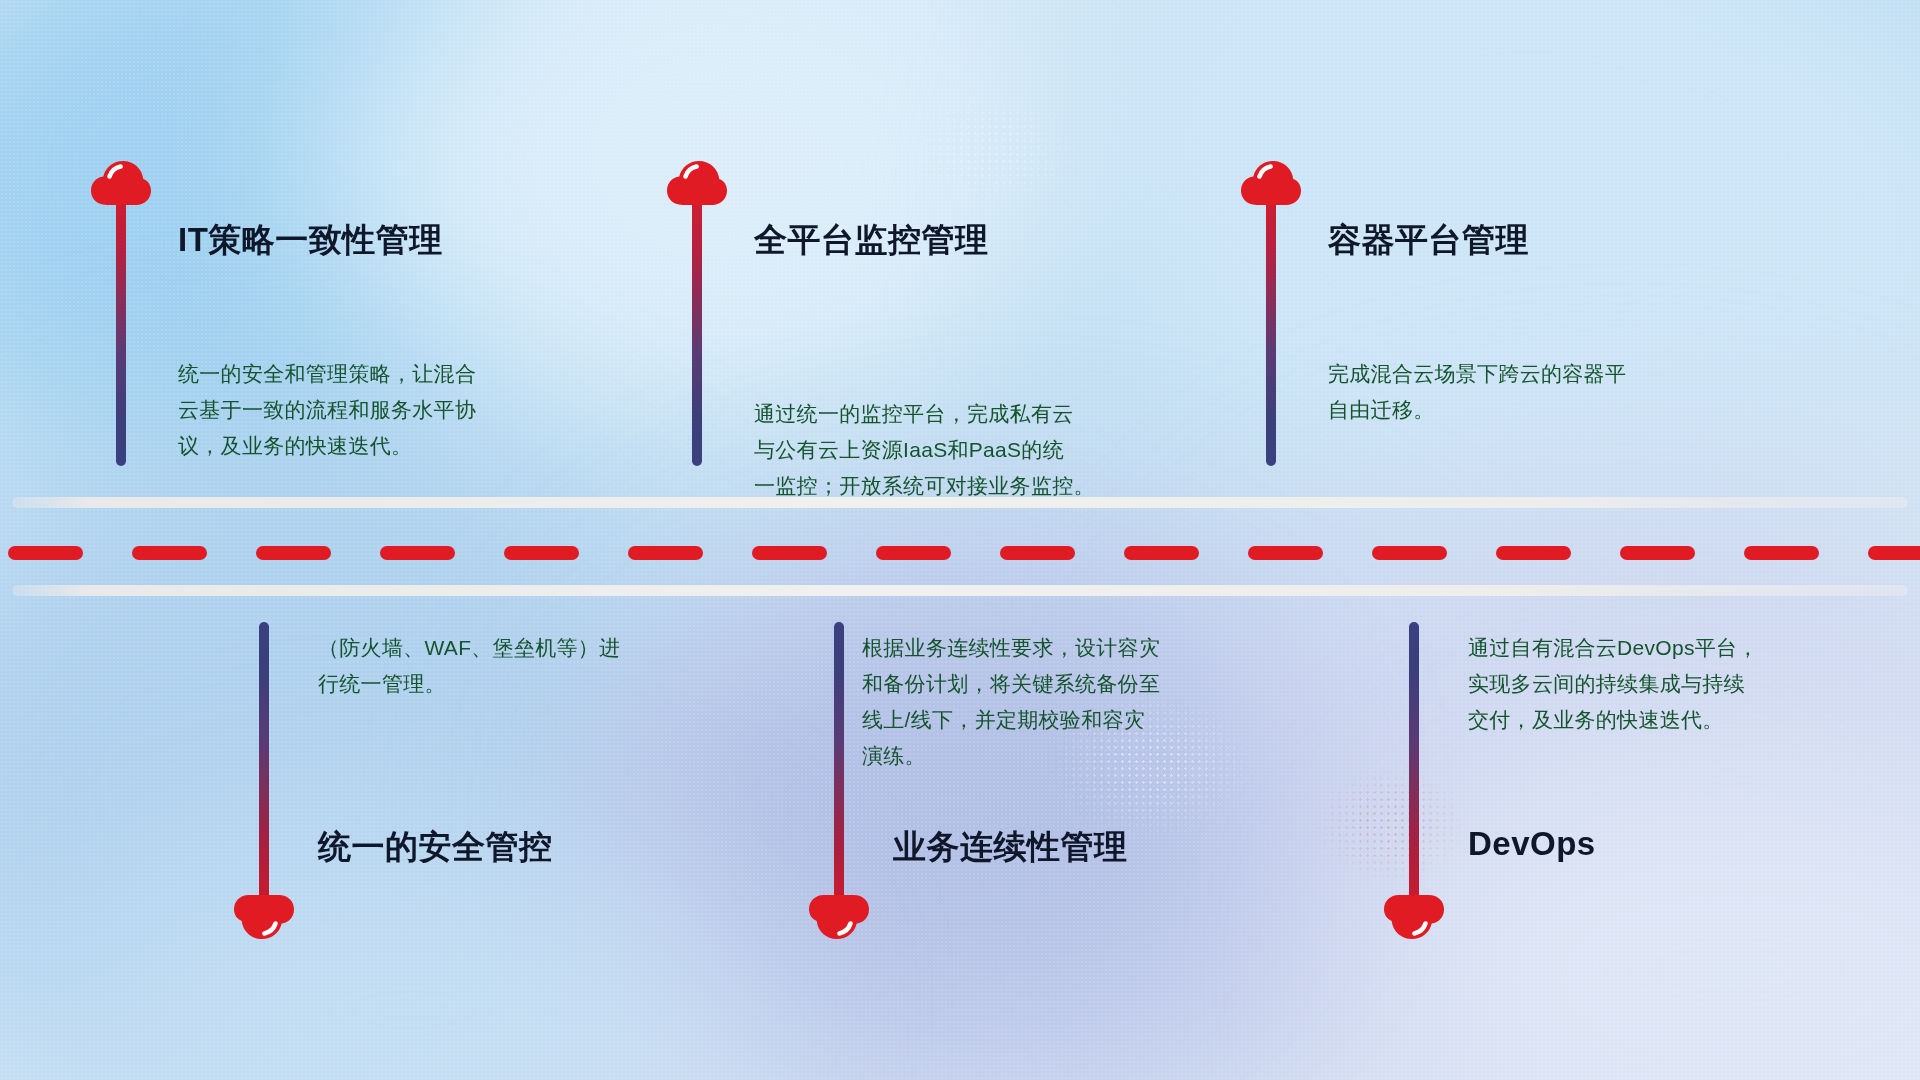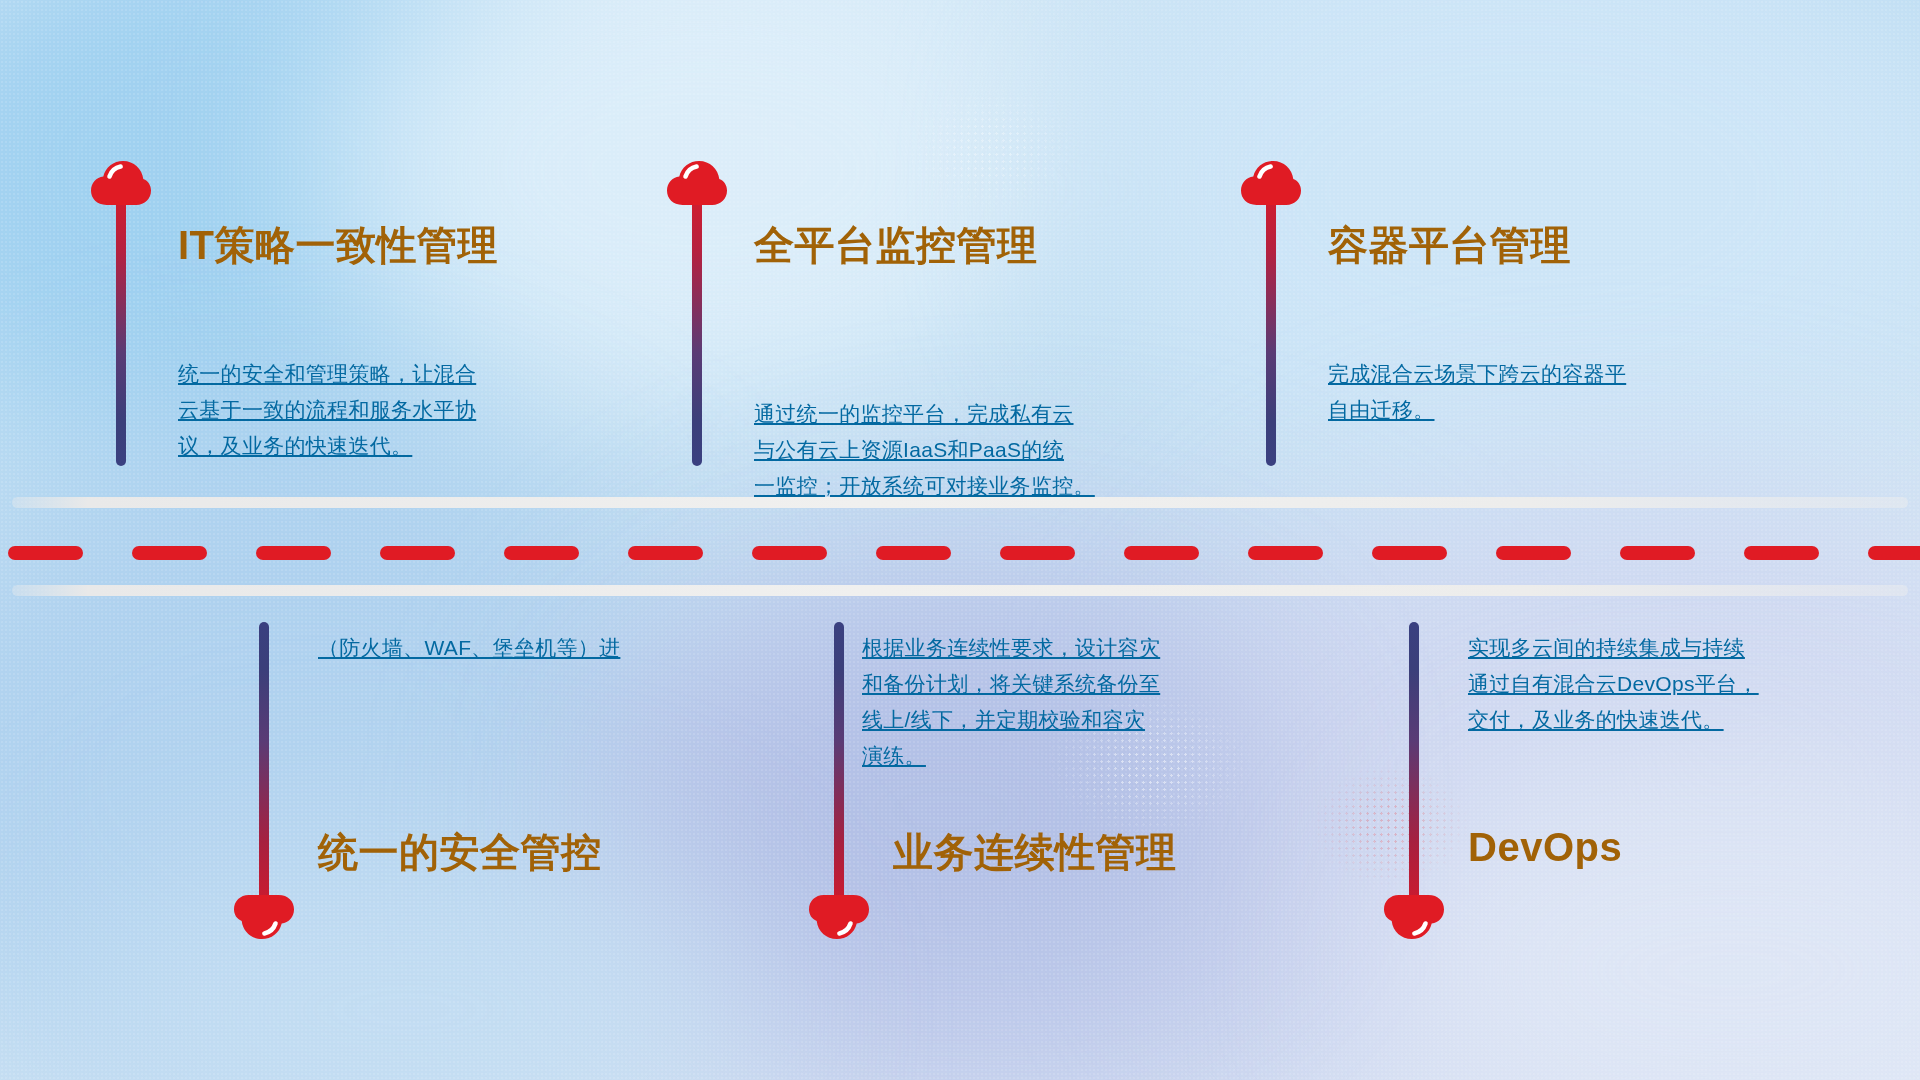--- a/index.html
+++ b/index.html
@@ -61,25 +61,25 @@
   .item{position:absolute;}
 
   .pin{position:absolute;width:10px;border-radius:5px;}
   .pin-top{background:linear-gradient(180deg,#e01b24 0%,#b52140 28%,#5a3b75 62%,#3b3f7a 85%,#3a4080 100%);}
   .pin-bottom{background:linear-gradient(180deg,#3a4080 0%,#3b3f7a 16%,#5a3b75 40%,#a7203f 74%,#d6192a 100%);}
 
   .cloud{position:absolute;width:62px;height:46px;}
 
   .title{
     position:absolute;white-space:nowrap;
-    font-size:40px;font-weight:700;color:#a16207;letter-spacing:.5px;
+    font-size:33px;font-weight:700;color:#0f172a;letter-spacing:.5px;
   }
   .desc{
     position:absolute;
-    font-size:21px;line-height:36px;color:#0369a1;letter-spacing:.3px;text-decoration:underline;
+    font-size:21px;line-height:36px;color:#14532d;letter-spacing:.3px;
   }
   .desc span{display:block;white-space:nowrap;}
 </style>
 </head>
 <body>
 
 <div id="stage">
 
   <div class="bg-base"></div>
   <div class="bg-blob blob-a"></div>
@@ -169,20 +169,21 @@
   <div class="item">
     <div class="pin pin-bottom" style="left:259px;top:622px;height:298px;"></div>
     <div class="cloud" style="left:233px;top:894px;transform:rotate(180deg);">
       <svg viewBox="0 0 62 46" width="62" height="46" aria-hidden="true">
         <path d="M16.5 45 C6.8 45 1 38.6 1 30.6 C1 23.3 6.3 17.4 13.3 16.6 C15.4 7.2 23.6 1 33.1 1 C43.8 1 52.2 8.9 53.3 19.1 C58.2 21 61 25.4 61 30.8 C61 38.8 54.8 45 46.2 45 Z" fill="#e01b24"></path>
         <path d="M19.5 16.5 C21.3 11.2 25.6 7.6 30.6 6.6" fill="none" stroke="#ffffff" stroke-width="4.6" stroke-linecap="round"></path>
       </svg>
     </div>
     <div class="desc" style="left:318px;top:630px;">
       <span>（防火墙、WAF、堡垒机等）进</span>
+      <span>行统一管理。</span>
     </div>
     <div class="title" style="left:318px;top:825px;">统一的安全管控</div>
   </div>
 
   <div class="item">
     <div class="pin pin-bottom" style="left:834px;top:622px;height:298px;"></div>
     <div class="cloud" style="left:808px;top:894px;transform:rotate(180deg);">
       <svg viewBox="0 0 62 46" width="62" height="46" aria-hidden="true">
         <path d="M16.5 45 C6.8 45 1 38.6 1 30.6 C1 23.3 6.3 17.4 13.3 16.6 C15.4 7.2 23.6 1 33.1 1 C43.8 1 52.2 8.9 53.3 19.1 C58.2 21 61 25.4 61 30.8 C61 38.8 54.8 45 46.2 45 Z" fill="#e01b24"></path>
         <path d="M19.5 16.5 C21.3 11.2 25.6 7.6 30.6 6.6" fill="none" stroke="#ffffff" stroke-width="4.6" stroke-linecap="round"></path>
@@ -199,20 +200,20 @@
 
   <div class="item">
     <div class="pin pin-bottom" style="left:1409px;top:622px;height:298px;"></div>
     <div class="cloud" style="left:1383px;top:894px;transform:rotate(180deg);">
       <svg viewBox="0 0 62 46" width="62" height="46" aria-hidden="true">
         <path d="M16.5 45 C6.8 45 1 38.6 1 30.6 C1 23.3 6.3 17.4 13.3 16.6 C15.4 7.2 23.6 1 33.1 1 C43.8 1 52.2 8.9 53.3 19.1 C58.2 21 61 25.4 61 30.8 C61 38.8 54.8 45 46.2 45 Z" fill="#e01b24"></path>
         <path d="M19.5 16.5 C21.3 11.2 25.6 7.6 30.6 6.6" fill="none" stroke="#ffffff" stroke-width="4.6" stroke-linecap="round"></path>
       </svg>
     </div>
     <div class="desc" style="left:1468px;top:630px;">
+      <span>通过自有混合云DevOps平台，</span>
       <span>实现多云间的持续集成与持续</span>
-      <span>通过自有混合云DevOps平台，</span>
       <span>交付，及业务的快速迭代。</span>
     </div>
     <div class="title" style="left:1468px;top:825px;">DevOps</div>
   </div>
 
 </div>
 
 </body></html>

